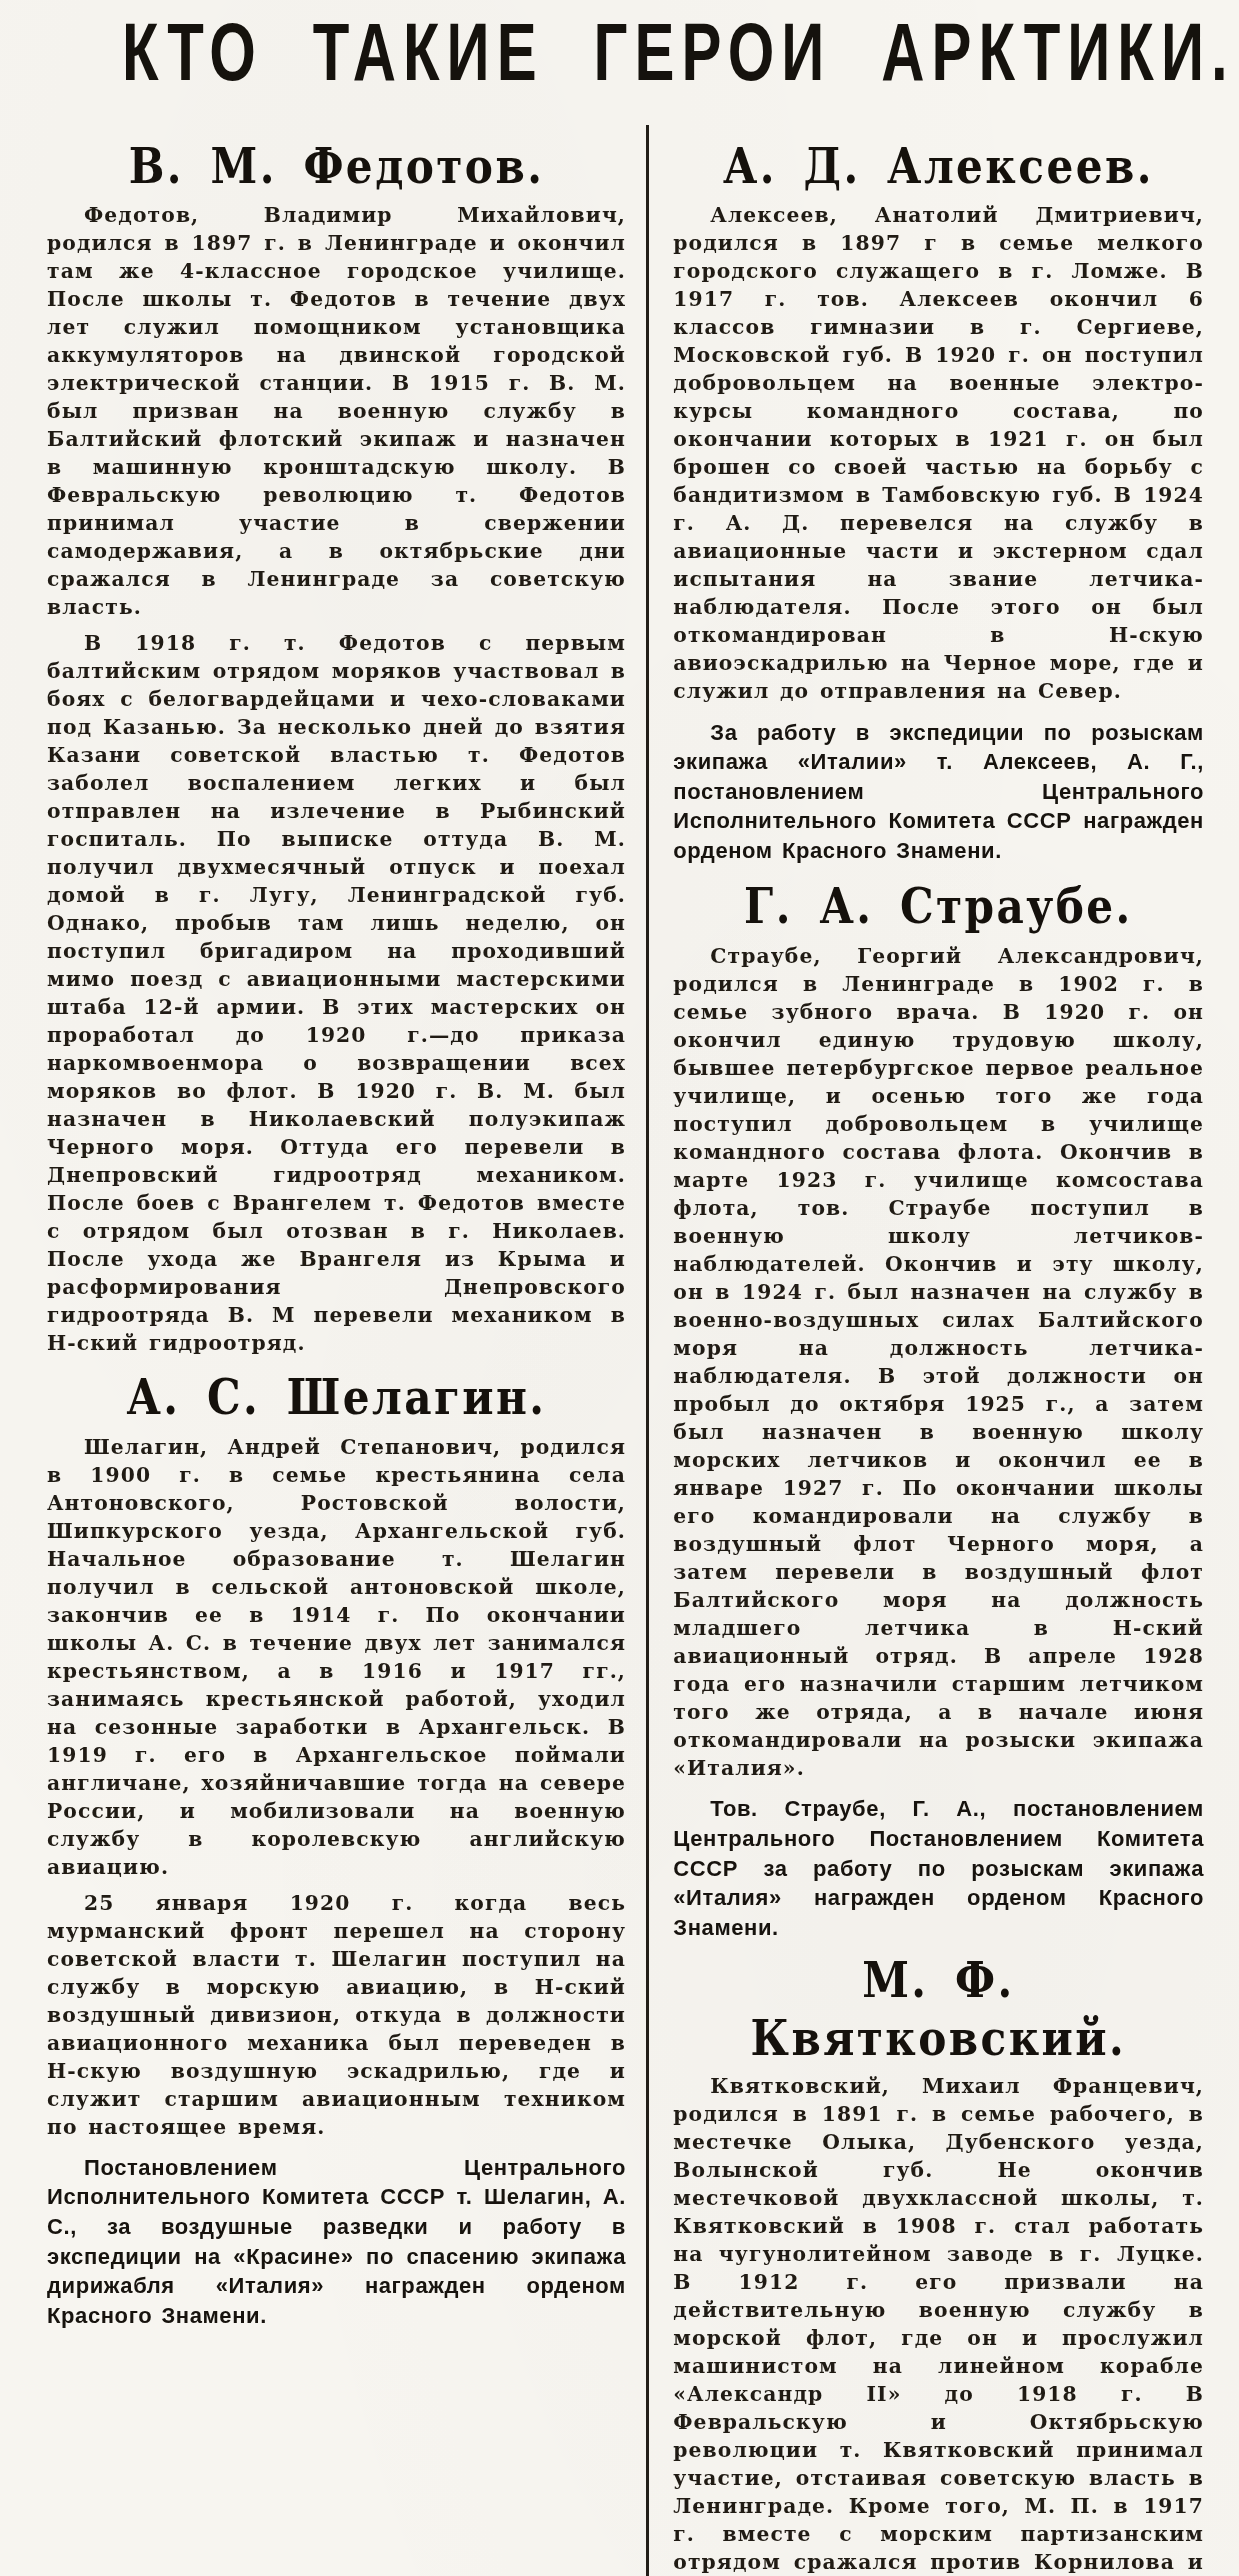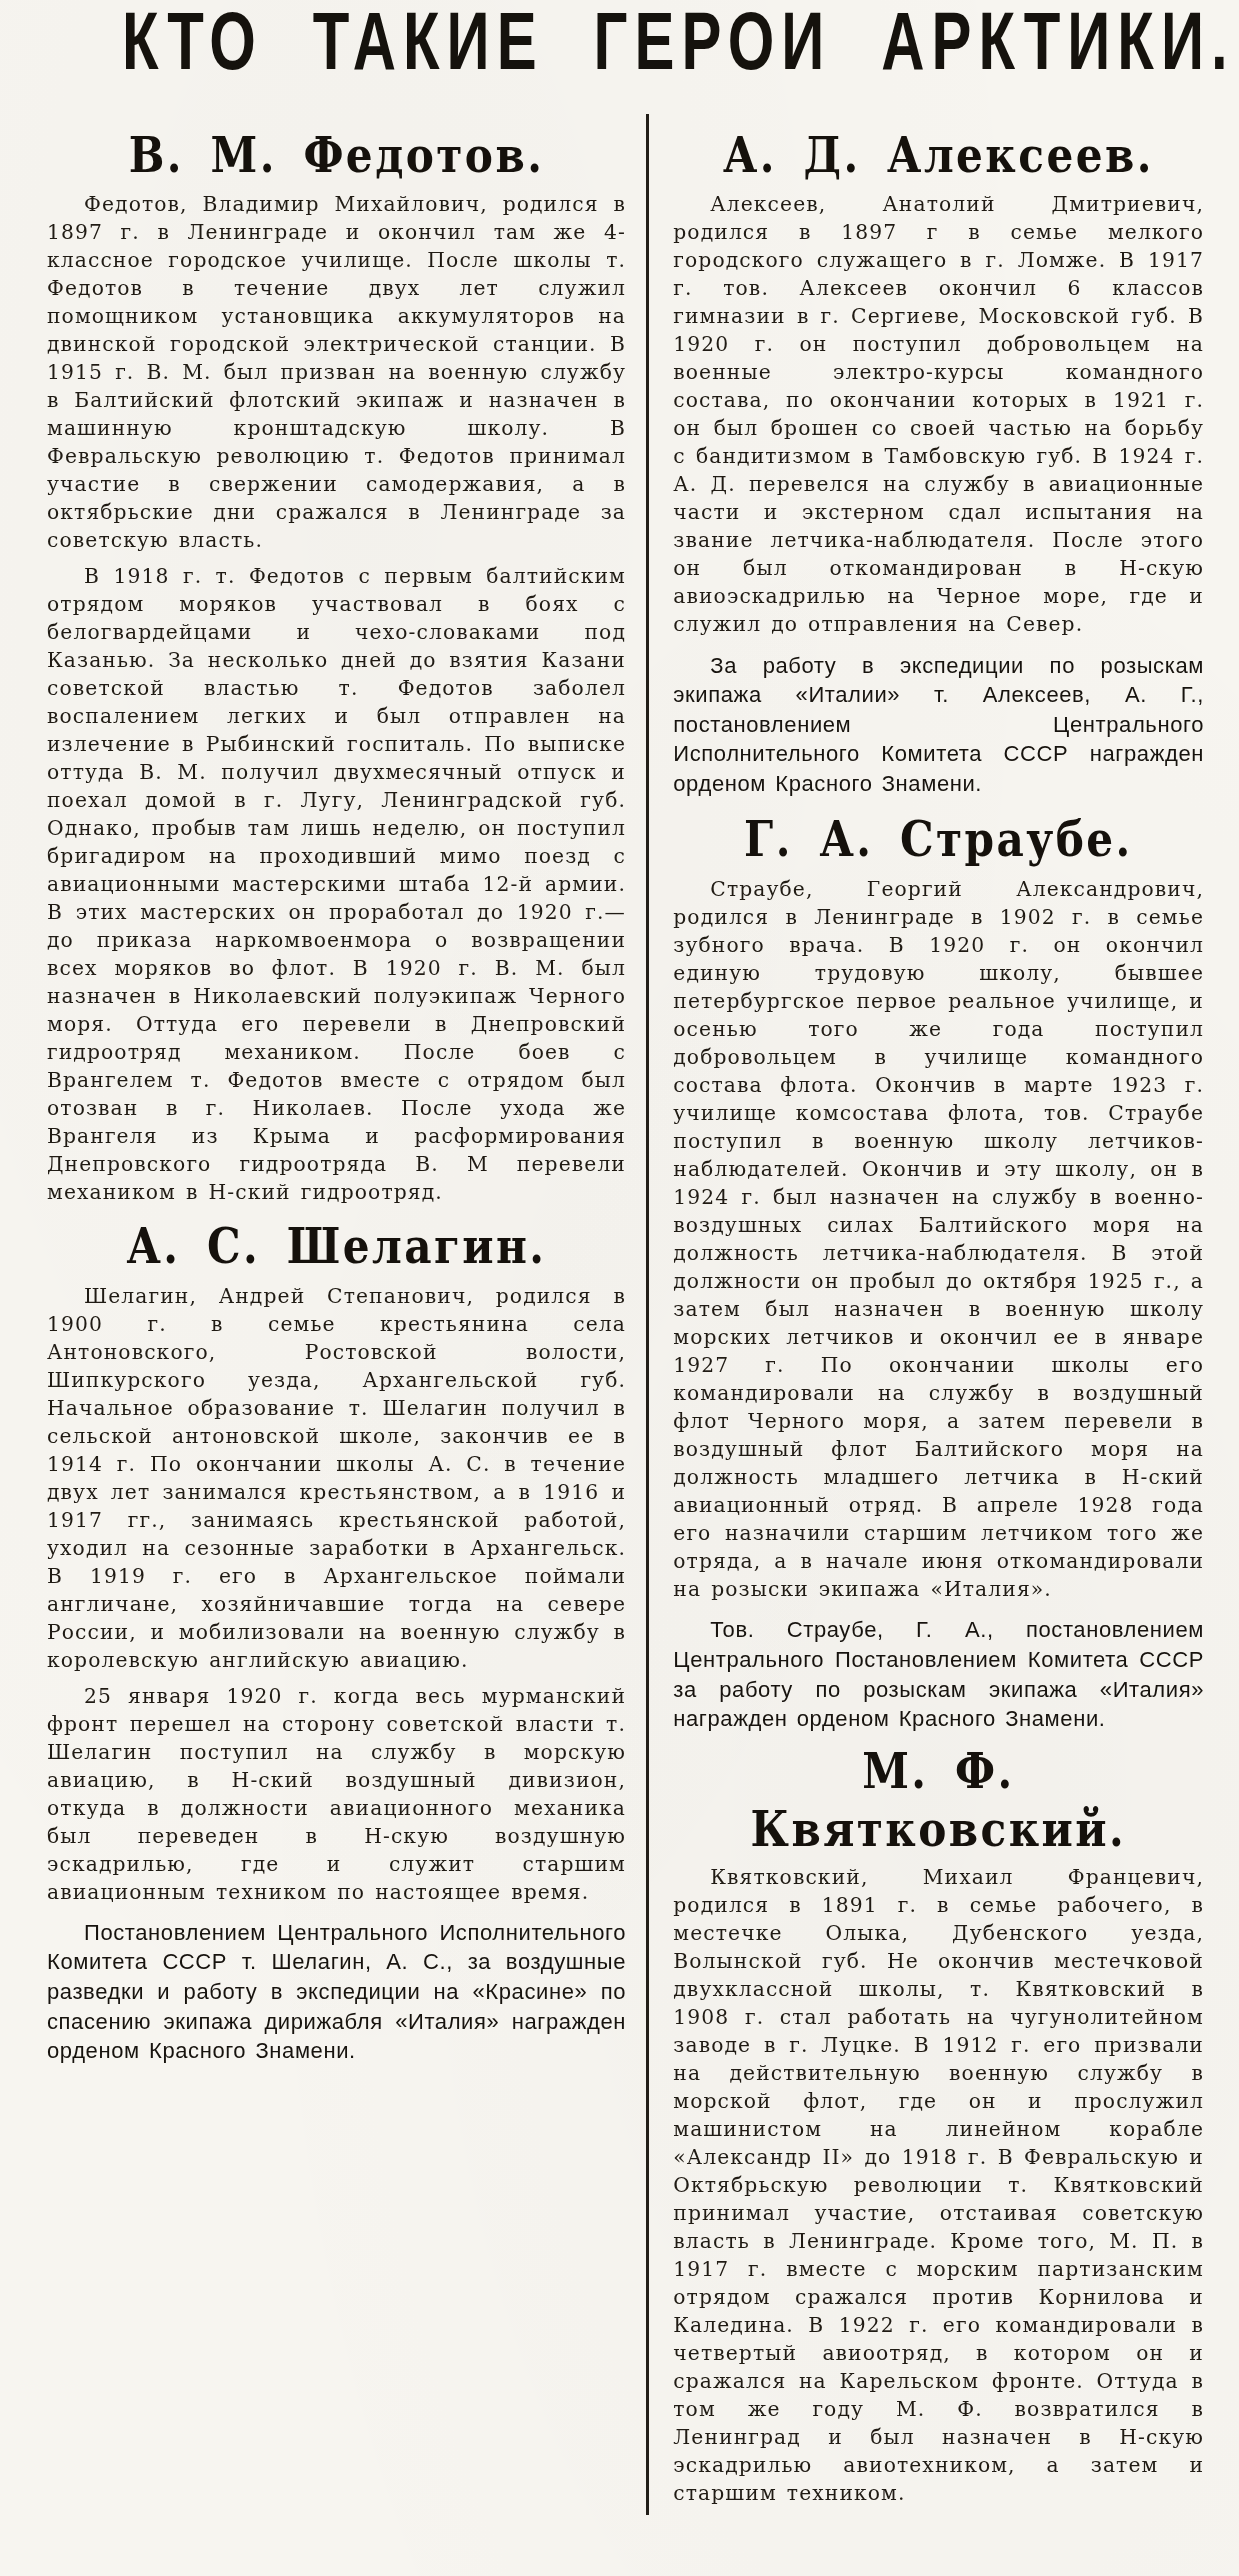--- a/index.html
+++ b/index.html
@@ -16,21 +16,21 @@
       radial-gradient(ellipse at 30% 20%, rgba(0,0,0,0.015), transparent 60%),
       radial-gradient(ellipse at 75% 70%, rgba(0,0,0,0.02), transparent 55%),
       #f7f5f0;
     color: #1b1712;
     font-family: "DejaVu Serif", serif;
     overflow: hidden;
     box-sizing: border-box;
   }
   .masthead {
     text-align: center;
-    padding-top: 0;
+    padding-top: 11px;
     height: 114px;
     overflow: visible;
   }
   .masthead-title {
     display: inline-block;
     font-family: "Liberation Sans", sans-serif;
     font-weight: bold;
     font-size: 73px;
     line-height: 74px;
     letter-spacing: 8.6px;
@@ -68,21 +68,21 @@
     letter-spacing: 2.5px;
     word-spacing: 9.9px;
     margin: 13.5px 0 9.9px 0;
     color: #15110c;
     transform: scale(0.96, 1.1);
     transform-origin: center center;
   }
   .body-para {
     font-size: 20.3px;
     line-height: 28px;
-    font-weight: normal;
+    font-weight: bold;
     text-align: justify;
     text-indent: 37px;
     letter-spacing: 1.1px;
     word-spacing: 2.5px;
     margin: 0 0 7.4px 0;
     color: #201b14;
   }
   .body-para.sans-emphasis {
     font-family: "Liberation Sans", sans-serif;
     font-size: 22px;

